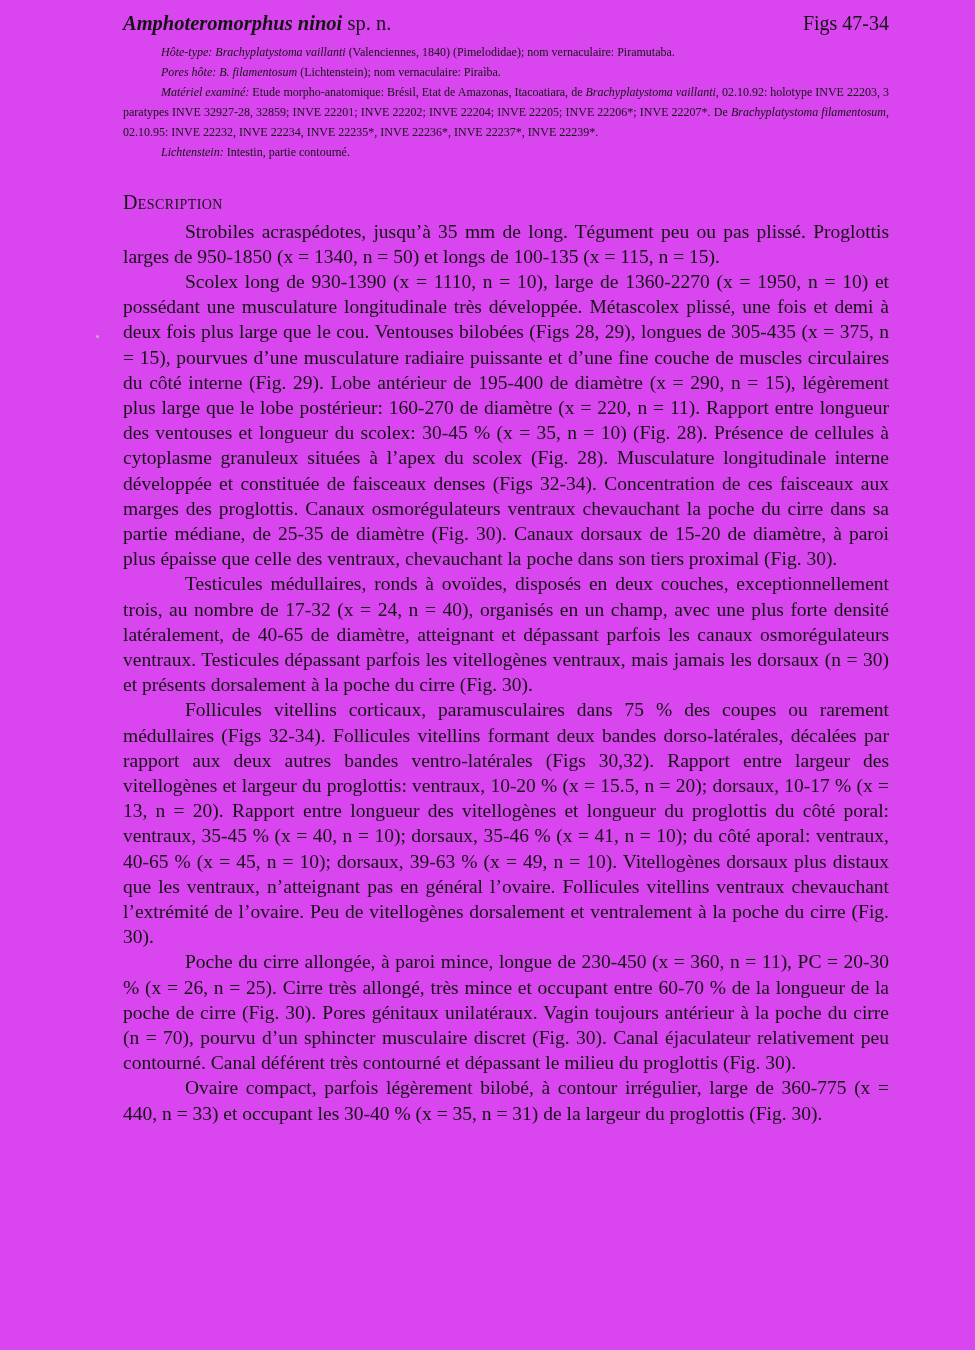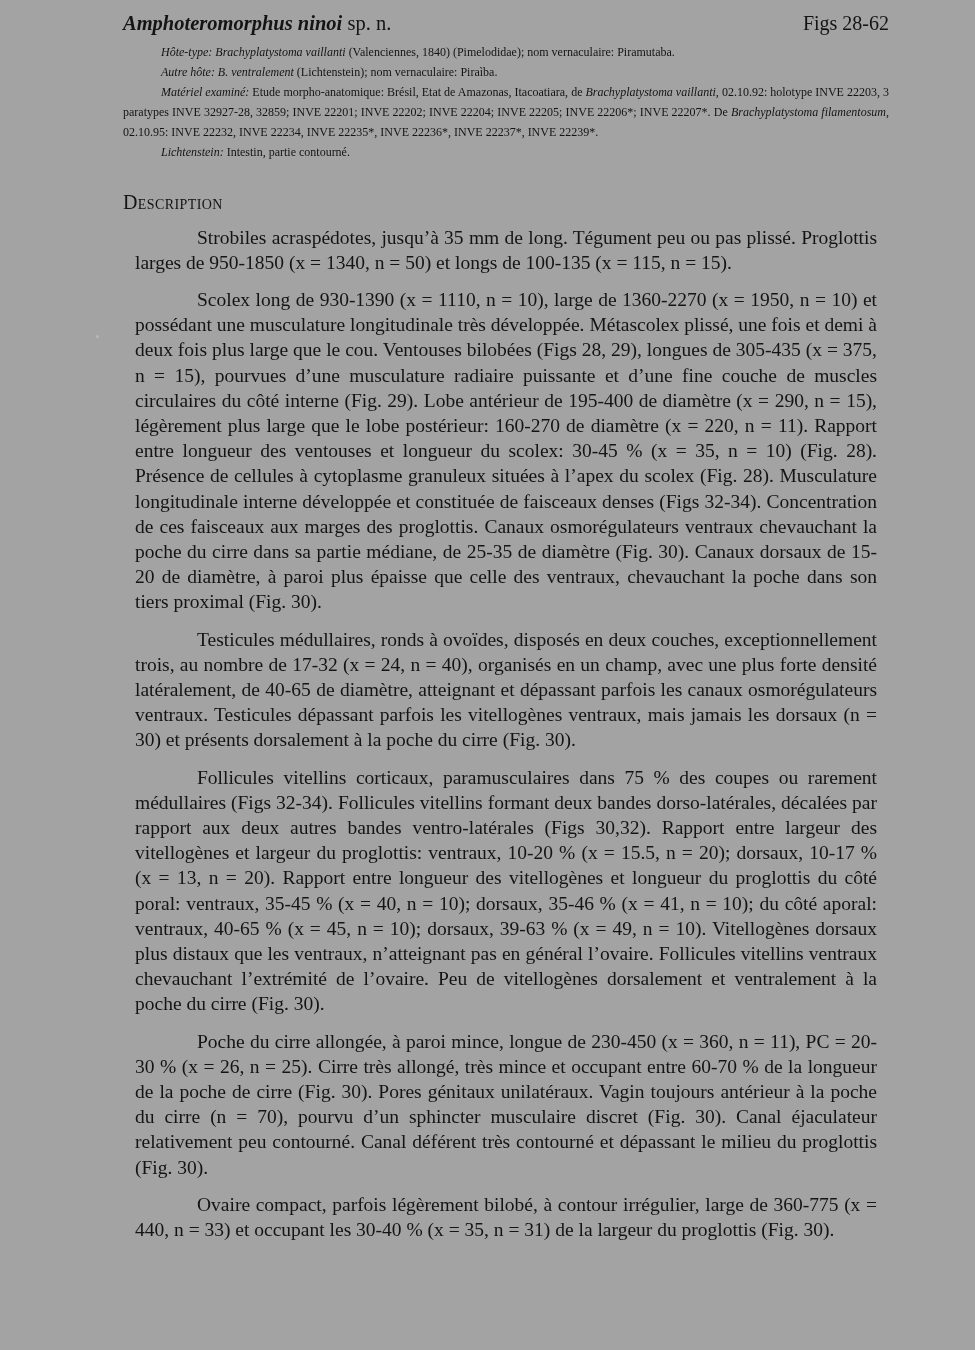--- a/index.html
+++ b/index.html
@@ -4,21 +4,21 @@
 <style>
   html, body {
     margin: 0;
     padding: 0;
     background: #ffffff;
   }
   .page {
     position: relative;
     width: 975px;
     height: 1350px;
-    background: #a3a3a3;
+    background: #d946ef;
     color: #141414;
     font-family: "Liberation Serif", "DejaVu Serif", serif;
     overflow: hidden;
   }
   .content {
     position: absolute;
     left: 123px;
     top: 12px;
     width: 766px;
   }
@@ -53,21 +53,21 @@
   }
   .section-heading {
     margin-top: 28px;
     margin-bottom: 6px;
     font-size: 20px;
     line-height: 22px;
     font-variant: small-caps;
     letter-spacing: 0.4px;
   }
   .description p {
-    margin: 12px;
+    margin: 0;
     font-size: 19.5px;
     line-height: 25.2px;
     text-align: justify;
     text-indent: 62px;
   }
   
   .scan-dot {
     position: absolute;
     left: 96px;
     top: 335px;
@@ -79,26 +79,26 @@
 </style>
 </head>
 <body>
 
 <div class="page">
   <div class="scan-dot"></div>
   <div class="content">
 
     <div class="header">
       <div class="title"><span class="sp">Amphoteromorphus ninoi</span><span class="suffix"> sp. n.</span></div>
-      <div class="figs">Figs 28-62</div>
+      <div class="figs">Figs 47-34</div>
     </div>
 
     <div class="front-matter">
         <p><span class="it">Hôte-type: Brachyplatystoma vaillanti</span><span> (Valenciennes, 1840) (Pimelodidae); nom vernaculaire: Piramutaba.</span></p>
-        <p><span class="it">Autre hôte: B. ventralement</span><span> (Lichtenstein); nom vernaculaire: Piraìba.</span></p>
+        <p><span class="it">Pores hôte: B. filamentosum</span><span> (Lichtenstein); nom vernaculaire: Piraìba.</span></p>
         <p><span class="it">Matériel examiné:</span><span> Etude morpho-anatomique: Brésil, Etat de Amazonas, Itacoatiara, de </span><span class="it">Brachyplatystoma vaillanti,</span><span> 02.10.92: holotype INVE 22203, 3 paratypes INVE 32927-28, 32859; INVE 22201; INVE 22202; INVE 22204; INVE 22205; INVE 22206*; INVE 22207*. De </span><span class="it">Brachyplatystoma filamentosum,</span><span> 02.10.95: INVE 22232, INVE 22234, INVE 22235*, INVE 22236*, INVE 22237*, INVE 22239*.</span></p>
         <p><span class="it">Lichtenstein:</span><span> Intestin, partie contourné.</span></p>
       </div>
 
     <div class="section-heading">Description</div>
 
     <div class="description">
         <p>Strobiles acraspédotes, jusqu’à 35 mm de long. Tégument peu ou pas plissé. Proglottis larges de 950-1850 (x = 1340, n = 50) et longs de 100-135 (x = 115, n = 15).</p>
         <p>Scolex long de 930-1390 (x = 1110, n = 10), large de 1360-2270 (x = 1950, n = 10) et possédant une musculature longitudinale très développée. Métascolex plissé, une fois et demi à deux fois plus large que le cou. Ventouses bilobées (Figs 28, 29), longues de 305-435 (x = 375, n = 15), pourvues d’une musculature radiaire puissante et d’une fine couche de muscles circulaires du côté interne (Fig. 29). Lobe antérieur de 195-400 de diamètre (x = 290, n = 15), légèrement plus large que le lobe postérieur: 160-270 de diamètre (x = 220, n = 11). Rapport entre longueur des ventouses et longueur du scolex: 30-45 % (x = 35, n = 10) (Fig. 28). Présence de cellules à cytoplasme granuleux situées à l’apex du scolex (Fig. 28). Musculature longitudinale interne développée et constituée de faisceaux denses (Figs 32-34). Concentration de ces faisceaux aux marges des proglottis. Canaux osmorégulateurs ventraux chevauchant la poche du cirre dans sa partie médiane, de 25-35 de diamètre (Fig. 30). Canaux dorsaux de 15-20 de diamètre, à paroi plus épaisse que celle des ventraux, chevauchant la poche dans son tiers proximal (Fig. 30).</p>
         <p>Testicules médullaires, ronds à ovoïdes, disposés en deux couches, exceptionnellement trois, au nombre de 17-32 (x = 24, n = 40), organisés en un champ, avec une plus forte densité latéralement, de 40-65 de diamètre, atteignant et dépassant parfois les canaux osmorégulateurs ventraux. Testicules dépassant parfois les vitellogènes ventraux, mais jamais les dorsaux (n = 30) et présents dorsalement à la poche du cirre (Fig. 30).</p>

